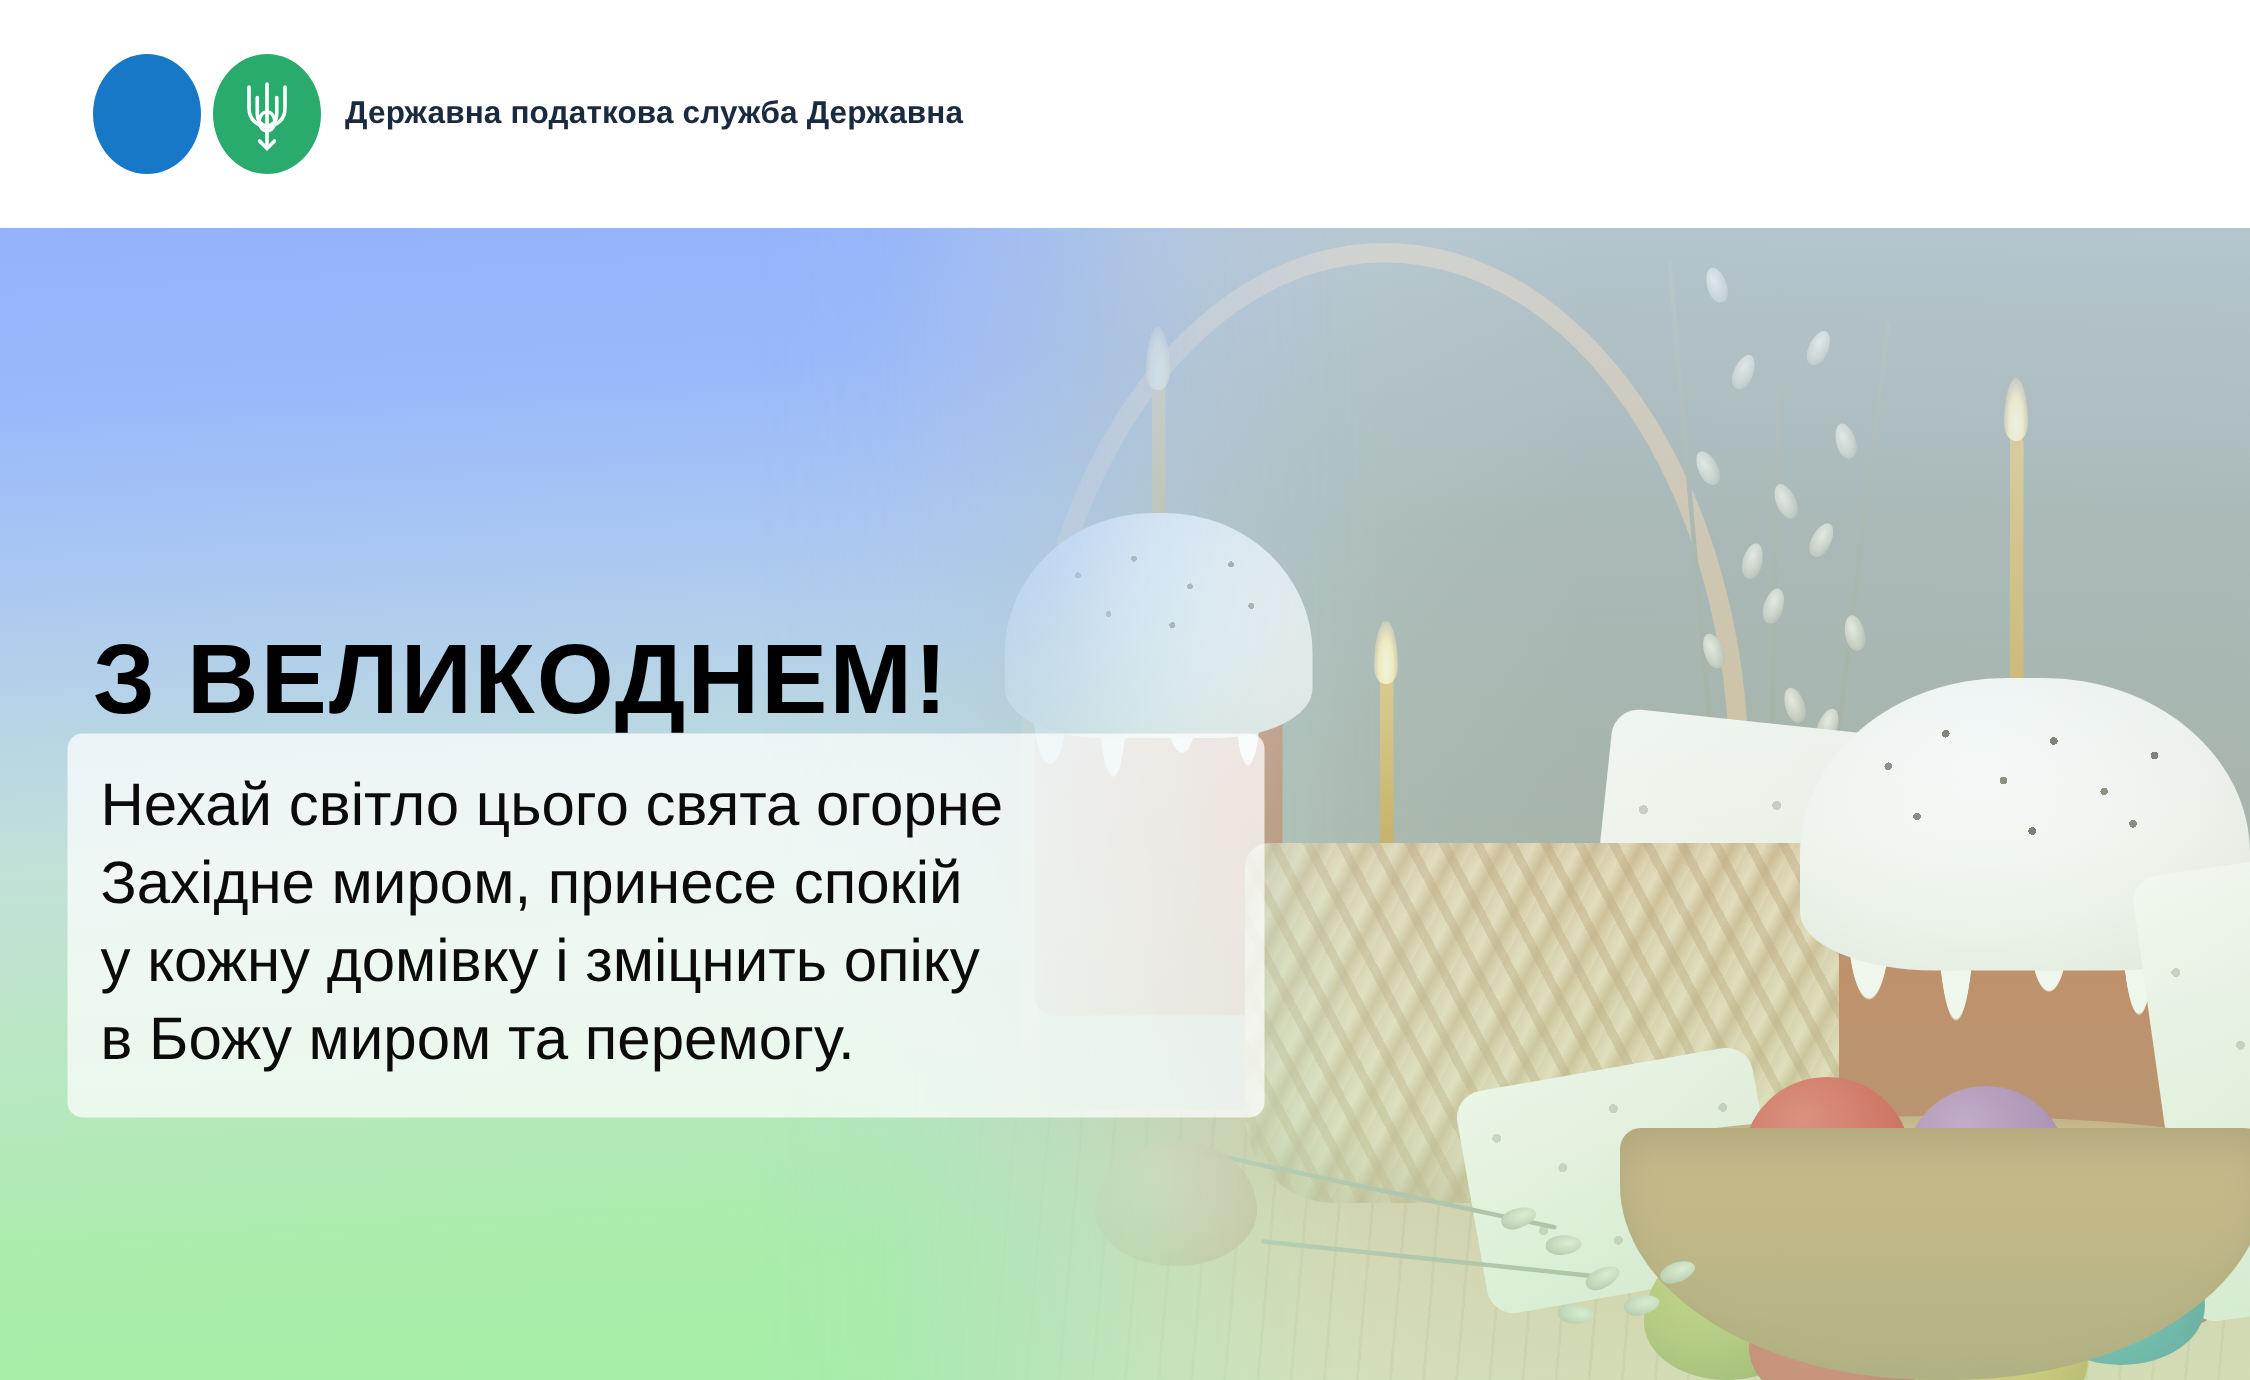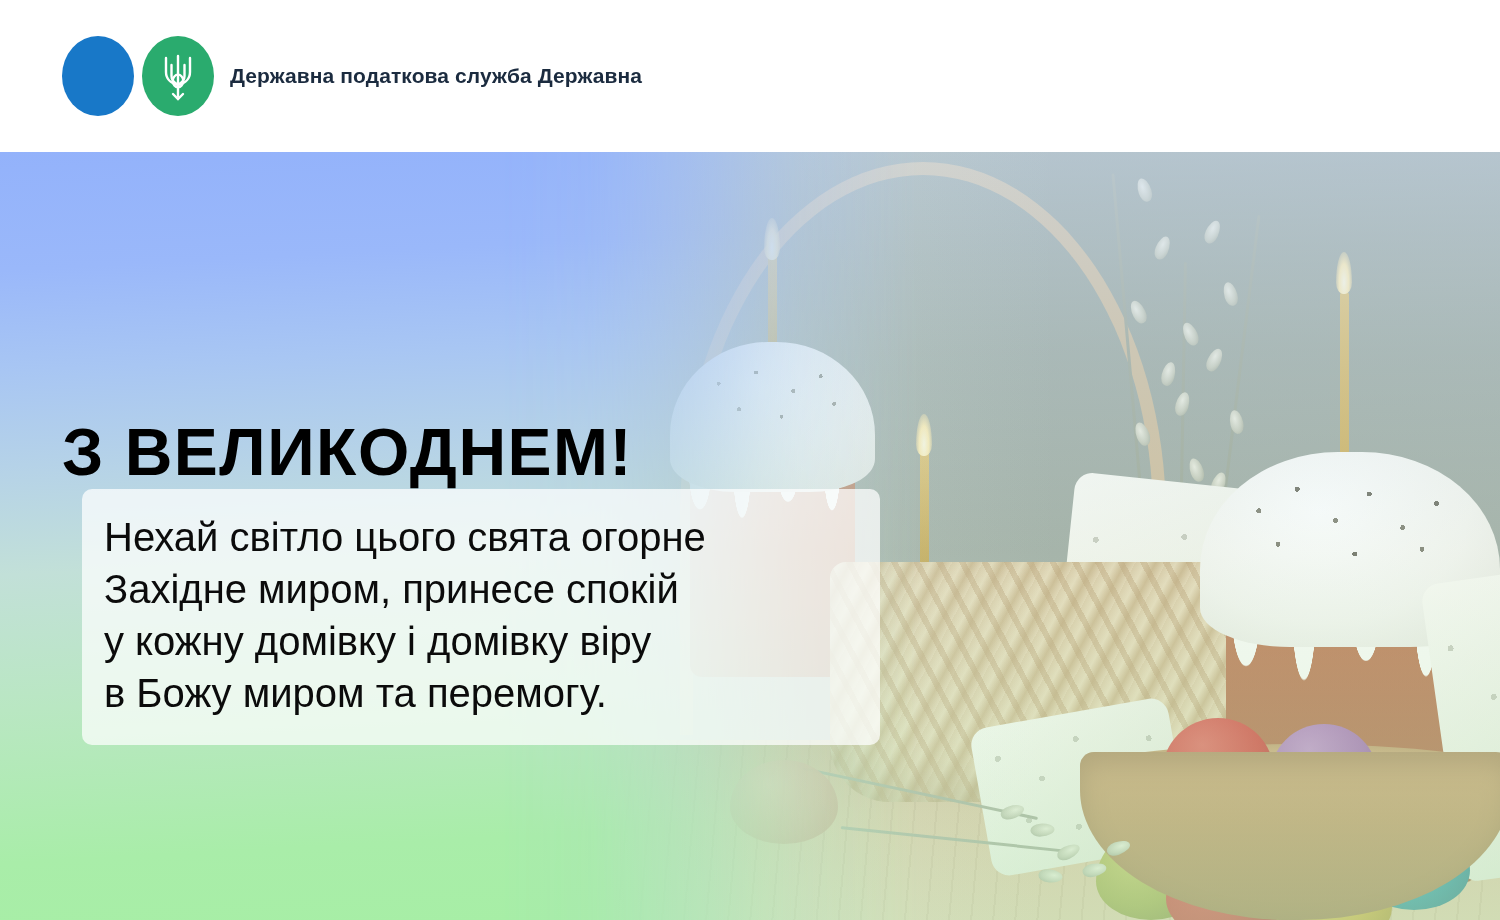--- a/index.html
+++ b/index.html
@@ -341,21 +341,20 @@
   }
   .message-box {
     position: absolute;
     left: 45px; top: 337px;
     width: 798px;
     padding: 22px 26px 26px 22px;
     box-sizing: border-box;
     background: rgba(255,255,255,0.72);
     border-radius: 10px;
     z-index: 30;
-    margin-left: 37px;
   }
   .message-line {
     font-size: 40px;
     font-weight: 500;
     color: #0b0b0b;
     line-height: 1.30;
     white-space: nowrap;
   }
 </style>
 </head>
@@ -478,18 +477,18 @@
 
       <div class="haze"></div>
       <div class="haze-left"></div>
     </div>
 
     <div class="headline">З ВЕЛИКОДНЕМ!</div>
 
     <div class="message-box">
       <div class="message-line">Нехай світло цього свята огорне</div>
       <div class="message-line">Західне миром, принесе спокій</div>
-      <div class="message-line">у кожну домівку і домівку віру</div>
+      <div class="message-line">у кожну домівку і зміцнить опіку</div>
       <div class="message-line">в Божу миром та перемогу.</div>
     </div>
 
   </div>
 </div>
 
 </body></html>

